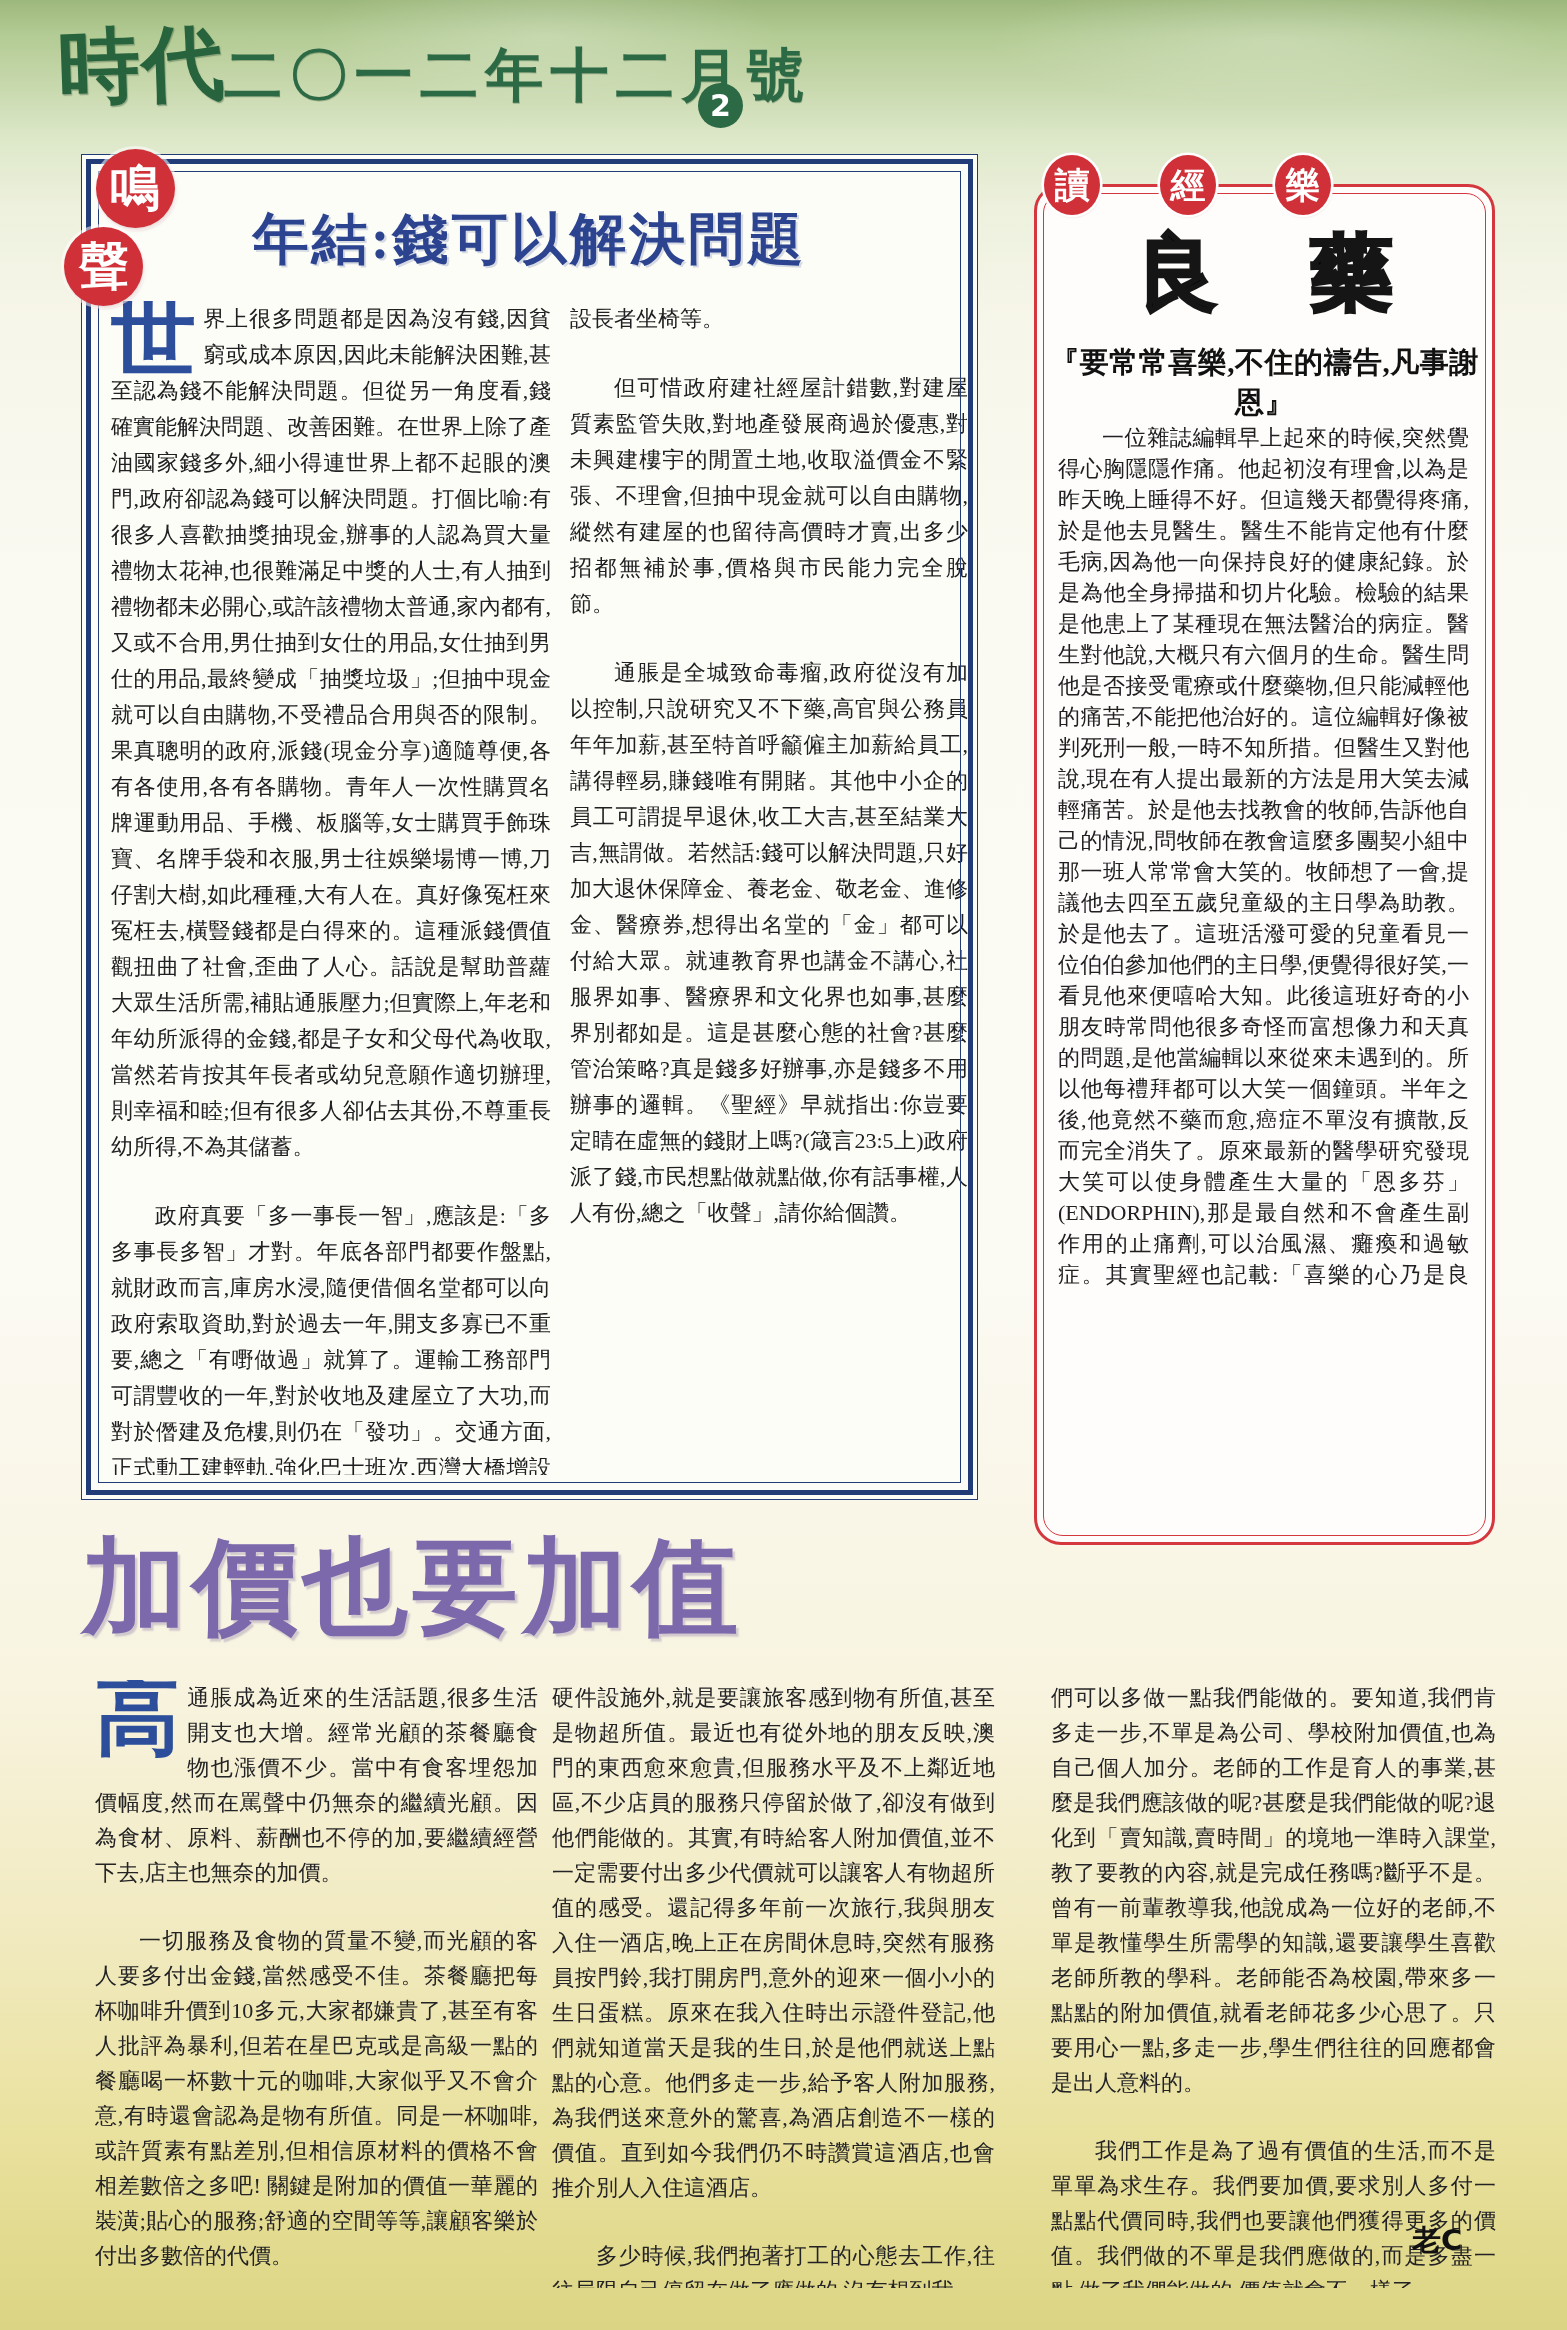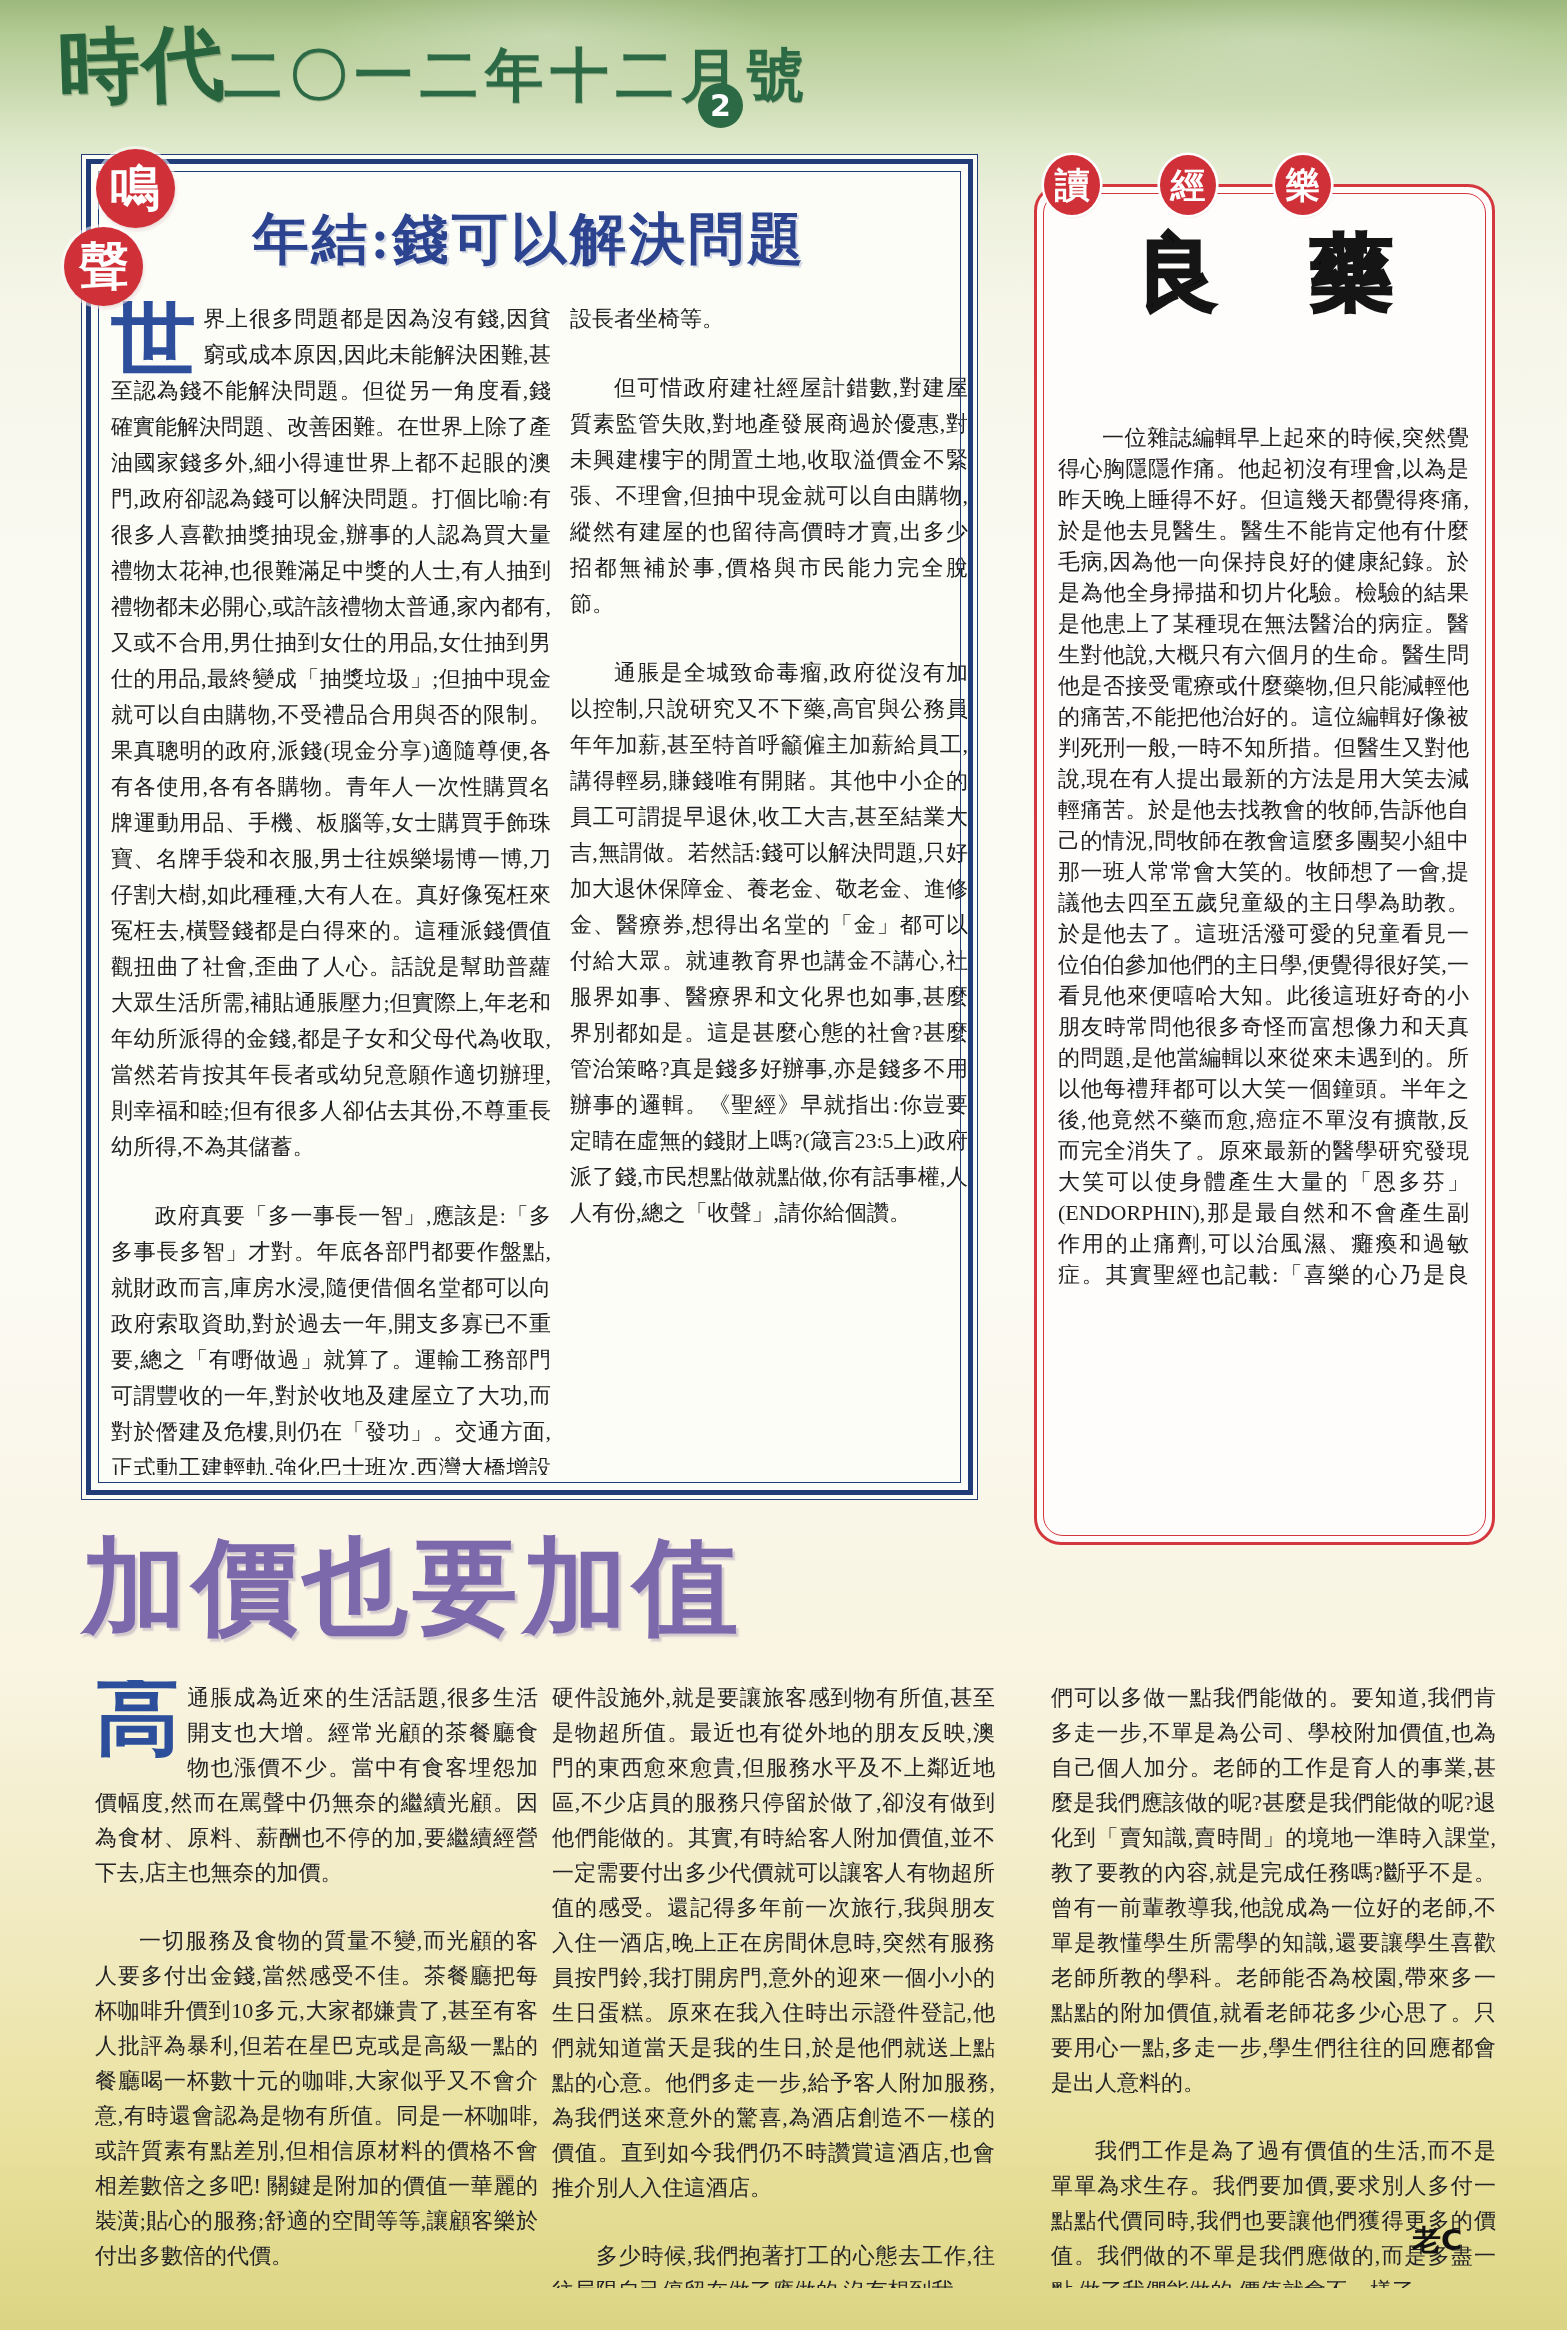--- a/index.html
+++ b/index.html
@@ -127,20 +127,21 @@
 
     </div>
   </section>
 
   <section class="box-red">
     <div class="oval-red oval-1">讀</div>
     <div class="oval-red oval-2">經</div>
     <div class="oval-red oval-3">樂</div>
 
     <h2 class="remedy-title">良 藥</h2>
+    <div class="verse">『要常常喜樂,不住的禱告,凡事謝恩』</div>
     <div class="remedy-body">一位雜誌編輯早上起來的時候,突然覺得心胸隱隱作痛。他起初沒有理會,以為是昨天晚上睡得不好。但這幾天都覺得疼痛,於是他去見醫生。醫生不能肯定他有什麼毛病,因為他一向保持良好的健康紀錄。於是為他全身掃描和切片化驗。檢驗的結果是他患上了某種現在無法醫治的病症。醫生對他說,大概只有六個月的生命。醫生問他是否接受電療或什麼藥物,但只能減輕他的痛苦,不能把他治好的。這位編輯好像被判死刑一般,一時不知所措。但醫生又對他說,現在有人提出最新的方法是用大笑去減輕痛苦。於是他去找教會的牧師,告訴他自己的情況,問牧師在教會這麼多團契小組中那一班人常常會大笑的。牧師想了一會,提議他去四至五歲兒童級的主日學為助教。於是他去了。這班活潑可愛的兒童看見一位伯伯參加他們的主日學,便覺得很好笑,一看見他來便嘻哈大知。此後這班好奇的小朋友時常問他很多奇怪而富想像力和天真的問題,是他當編輯以來從來未遇到的。所以他每禮拜都可以大笑一個鐘頭。半年之後,他竟然不藥而愈,癌症不單沒有擴散,反而完全消失了。原來最新的醫學研究發現大笑可以使身體產生大量的「恩多芬」(ENDORPHIN),那是最自然和不會產生副作用的止痛劑,可以治風濕、癱瘓和過敏症。其實聖經也記載:「喜樂的心乃是良藥」(箴十七22),而笑是唯一不會危害健康的「傳染病」。</div>
 
   </section>
 
   <h2 class="feature-title">加價也要加值</h2>
 
   <div class="bcol bcol-1">
     <p class="para"><span class="dropcap">高</span><span>通脹成為近來的生活話題,很多生活開支也大增。經常光顧的茶餐廳食物也漲價不少。當中有食客埋怨加價幅度,然而在罵聲中仍無奈的繼續光顧。因為食材、原料、薪酬也不停的加,要繼續經營下去,店主也無奈的加價。</span></p>
     <p class="para gap indent">一切服務及食物的質量不變,而光顧的客人要多付出金錢,當然感受不佳。茶餐廳把每杯咖啡升價到10多元,大家都嫌貴了,甚至有客人批評為暴利,但若在星巴克或是高級一點的餐廳喝一杯數十元的咖啡,大家似乎又不會介意,有時還會認為是物有所值。同是一杯咖啡,或許質素有點差別,但相信原材料的價格不會相差數倍之多吧! 關鍵是附加的價值一華麗的裝潢;貼心的服務;舒適的空間等等,讓顧客樂於付出多數倍的代價。</p>
 

